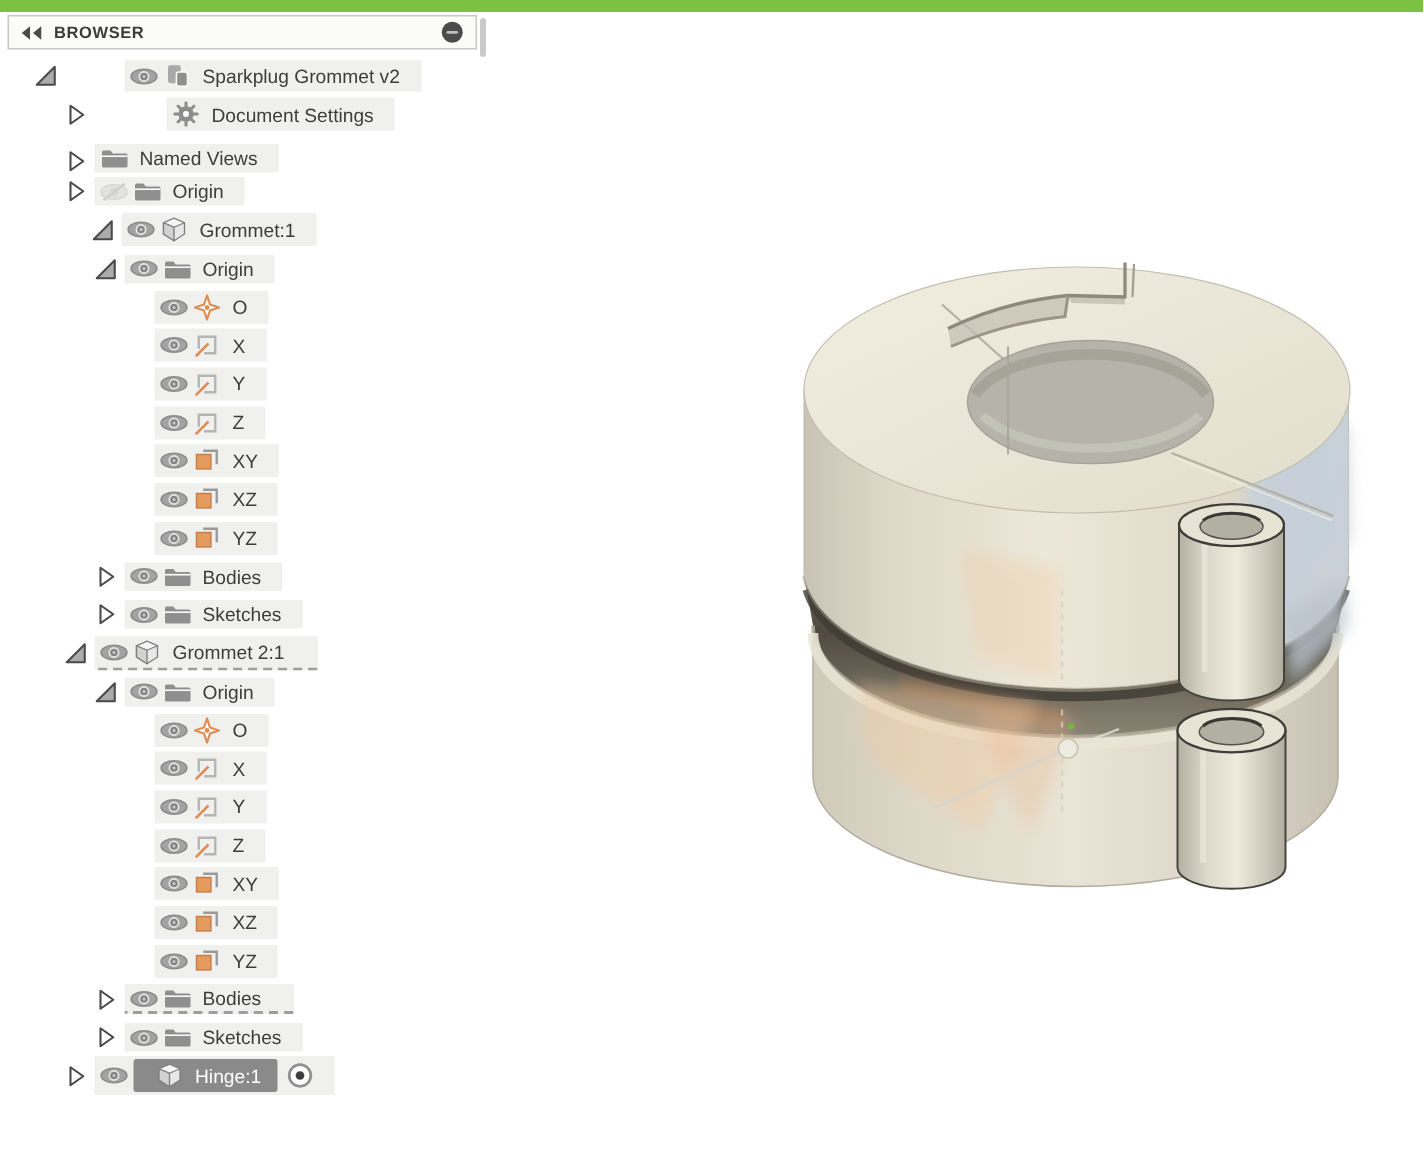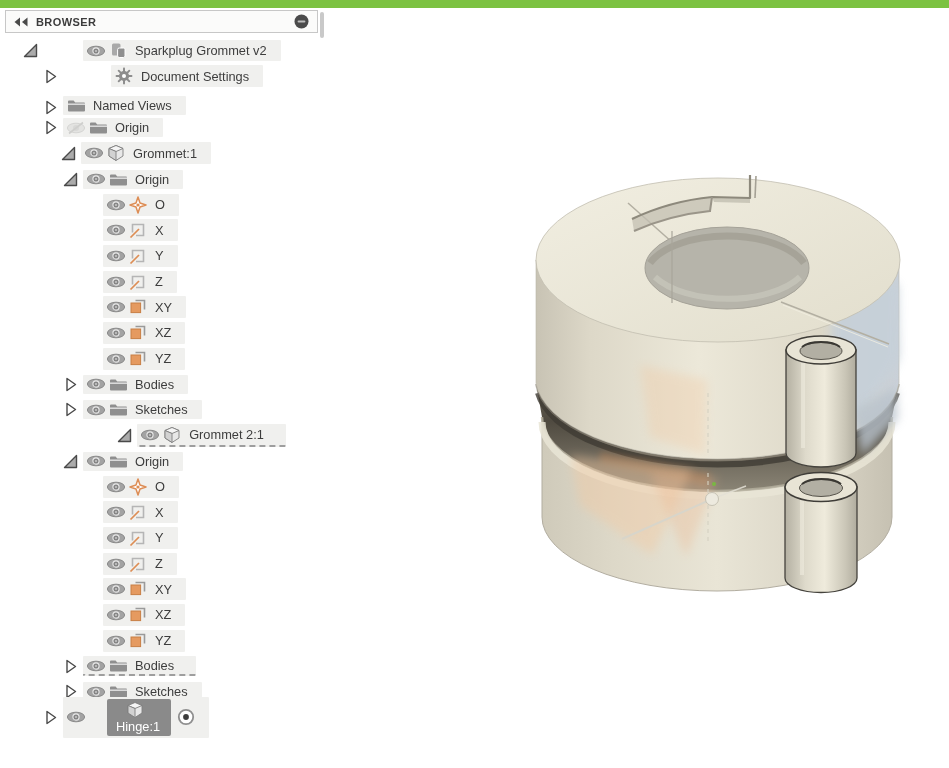--- a/index.html
+++ b/index.html
@@ -13,21 +13,21 @@
   .scroll-thumb{position:absolute;left:320px;top:12px;width:4px;height:26px;background:#c9c9c9;border-radius:2px;}
   .tree{position:absolute;left:0;top:38px;width:360px;}
   .row{height:25.65px;display:flex;align-items:center;box-sizing:border-box;}
   .expander{width:20px;display:inline-flex;align-items:center;justify-content:flex-start;flex:none;}
   .rowbg{display:inline-flex;align-items:center;background:#f0f0ee;border-radius:1px;
          padding:2px 14px 2px 2px;}
   .rowbg.dashed{border-bottom:2px dashed #9e9e9e;padding-right:22px;padding-bottom:1px;}
   .slot{width:22px;display:inline-flex;align-items:center;justify-content:center;flex:none;}
   .label{margin-left:6px;font-size:12.8px;color:#3d3d3d;white-space:nowrap;}
   .pill{display:inline-flex;align-items:center;background:#8a8a8a;border-radius:2px;
-        padding:2px 11px 2px 3px;margin-left:20px;flex-direction:column;}
+        padding:2px 11px 2px 13px;margin-left:2px;}
   .pill .label{color:#ffffff;}
   .radio{display:inline-flex;margin-left:6px;}
   .viewport{position:absolute;left:330px;top:8px;width:619px;height:760px;background:#ffffff;}
   .viewport svg.model{position:absolute;left:170px;top:147px;}
 </style>
 </head>
 <body>
 
 <div class="screen">
   <div class="topbar" id="topbar" style="background: rgb(124, 194, 66);"></div>
@@ -355,21 +355,21 @@
           </span>
           <span class="slot">
             <svg width="19" height="15" viewBox="0 0 19 15">
               <path d="M1,3.5 Q1,2.4 2,2.4 L6.6,2.4 L8.2,4.4 L17,4.4 Q18,4.4 18,5.4 L18,12.6 Q18,13.6 17,13.6 L2,13.6 Q1,13.6 1,12.6 Z" fill="#8f8f8f"></path>
               <rect x="1" y="5.6" width="17" height="1.1" fill="#ffffff" opacity="0.95"></rect>
             </svg>
           </span>
           <span class="label">Sketches</span>
         </span>
       </div>
-      <div class="row" style="padding-left: 43px; justify-content: center;">
+      <div class="row" style="padding-left: 43px;">
         <span class="expander">
           <svg width="15" height="15" viewBox="0 0 15 15">
             <polygon points="1.5,13.5 13.5,13.5 13.5,1.5" fill="#ababab" stroke="#4a4a4a" stroke-width="1.4" stroke-linejoin="round"></polygon>
           </svg>
         </span>
         <span class="rowbg dashed">
           <span class="slot">
             <svg width="20" height="14" viewBox="0 0 20 14">
               <ellipse cx="10" cy="7" rx="8.6" ry="4.8" fill="#a3a3a3" stroke="#8a8a8a" stroke-width="1"></ellipse>
               <circle cx="10" cy="7" r="3.1" fill="#858585" stroke="#e9e9e9" stroke-width="1.1"></circle>

